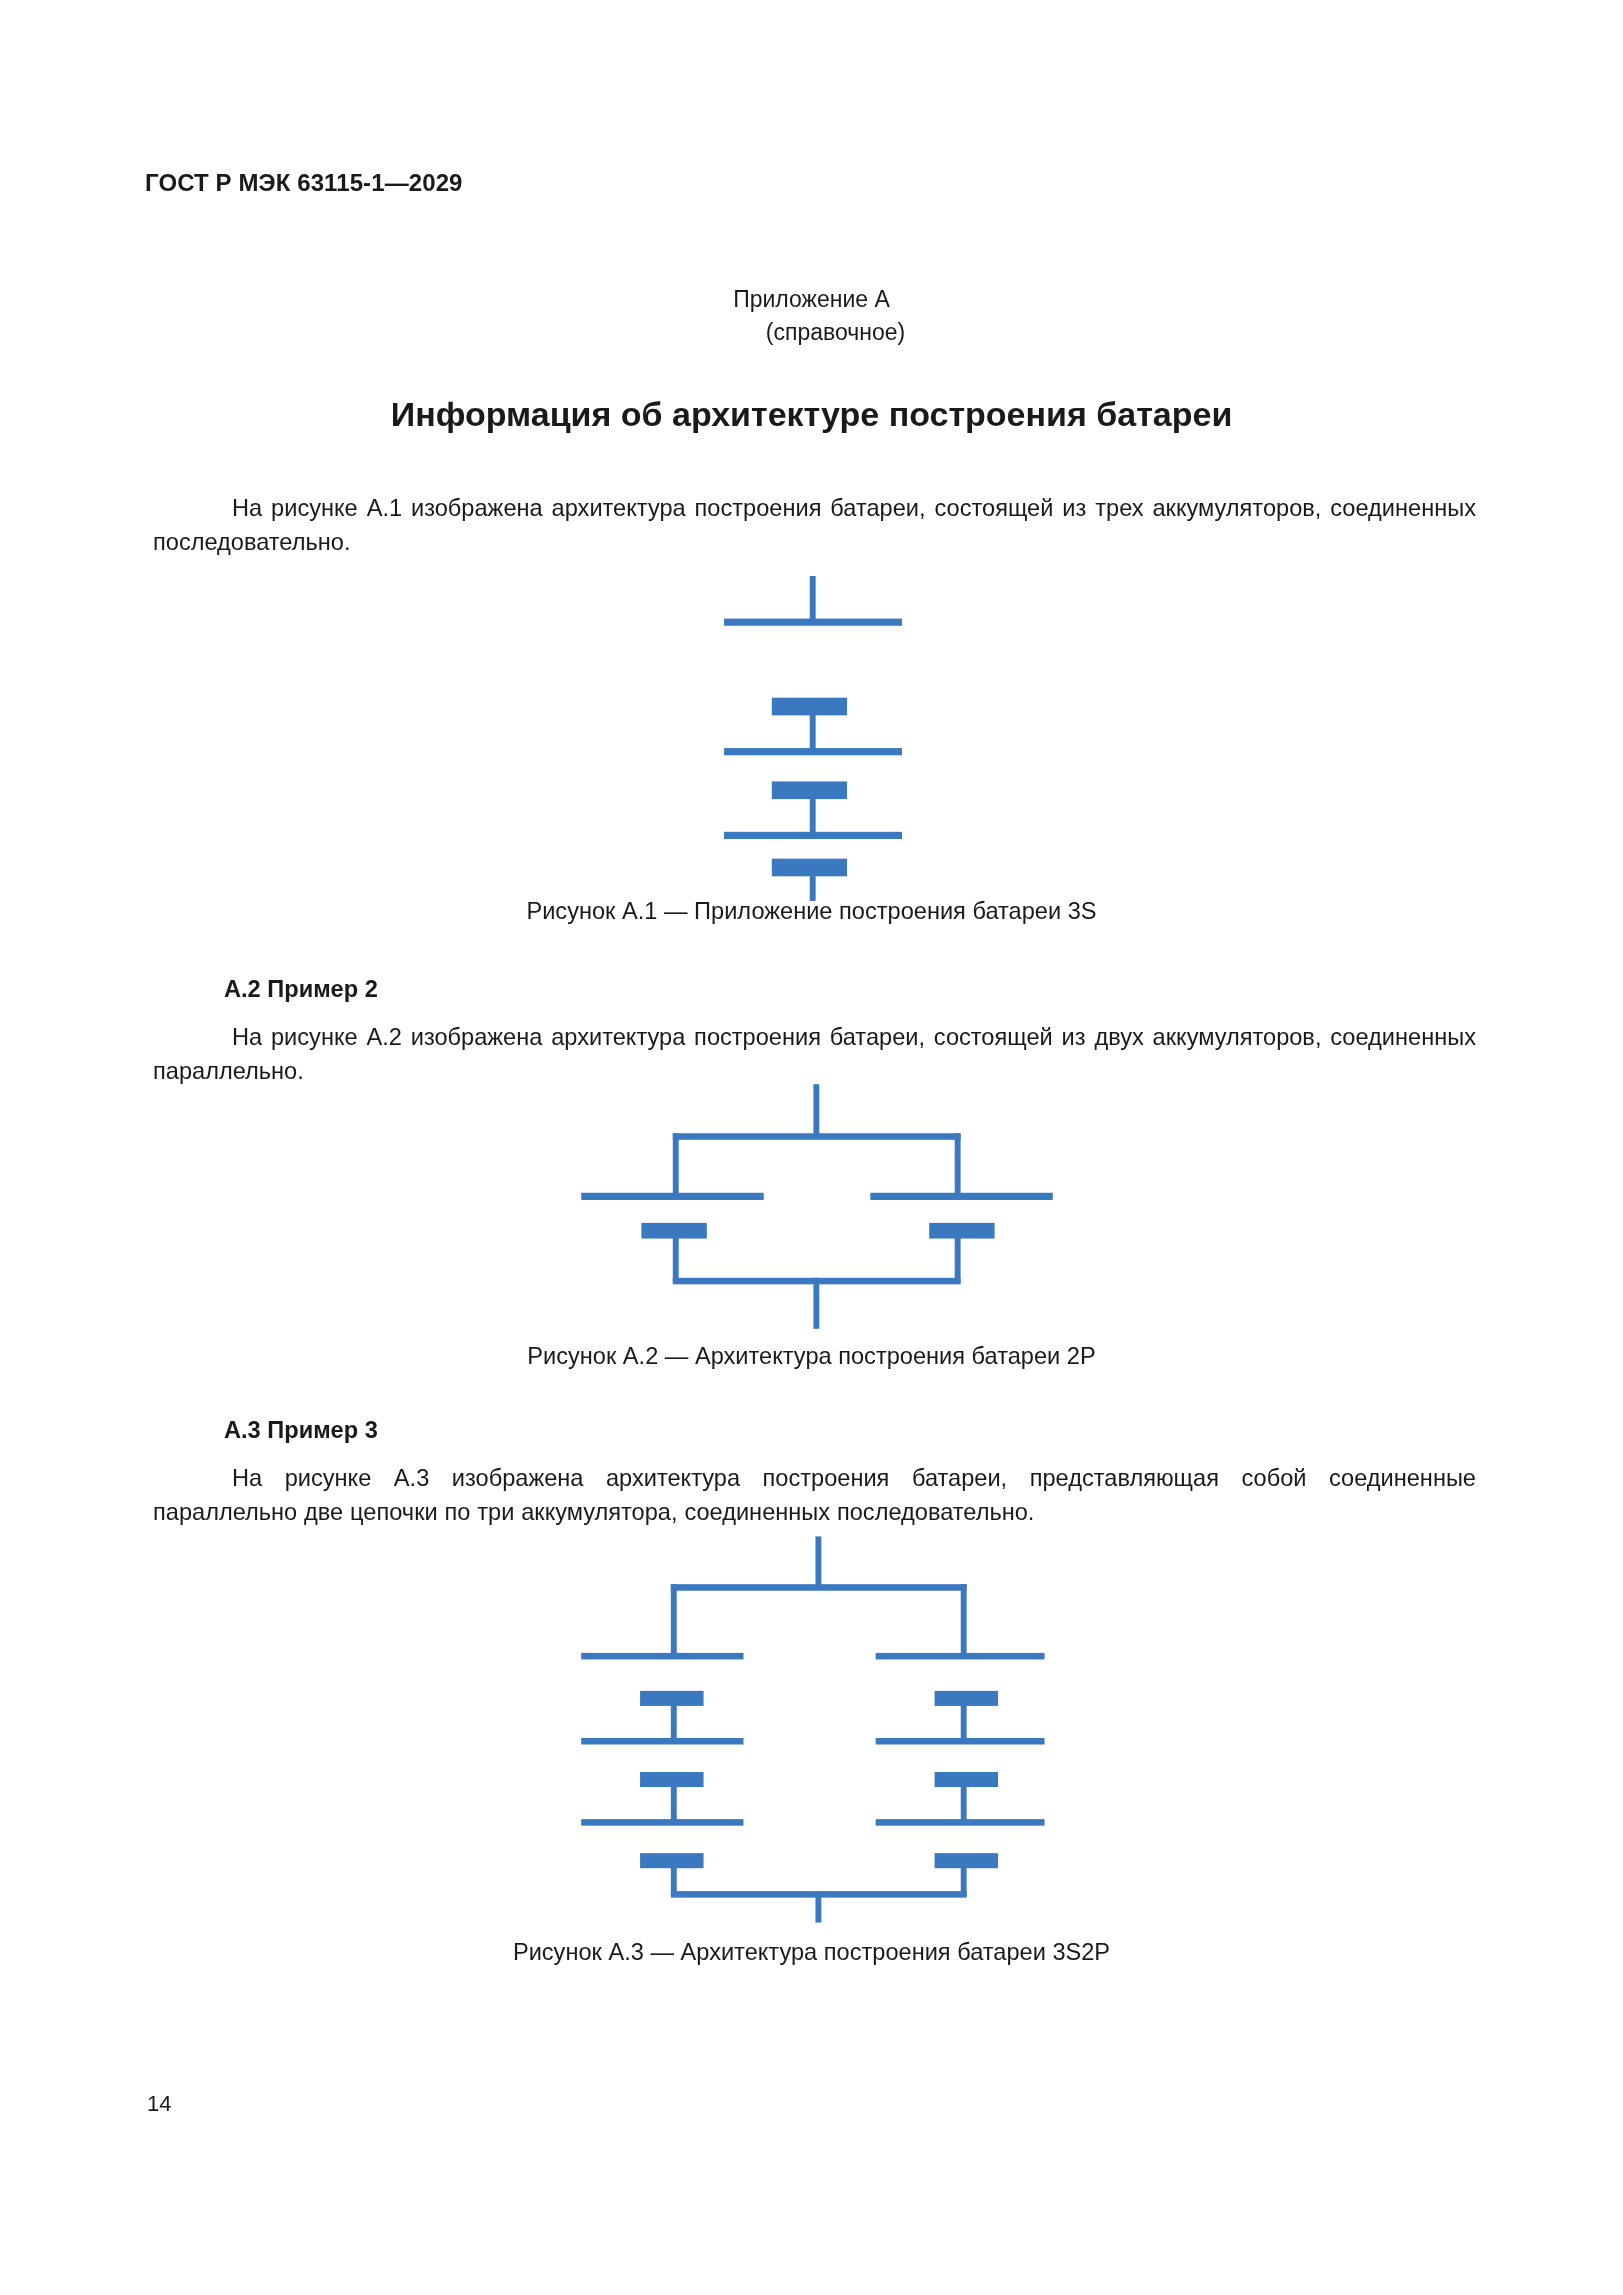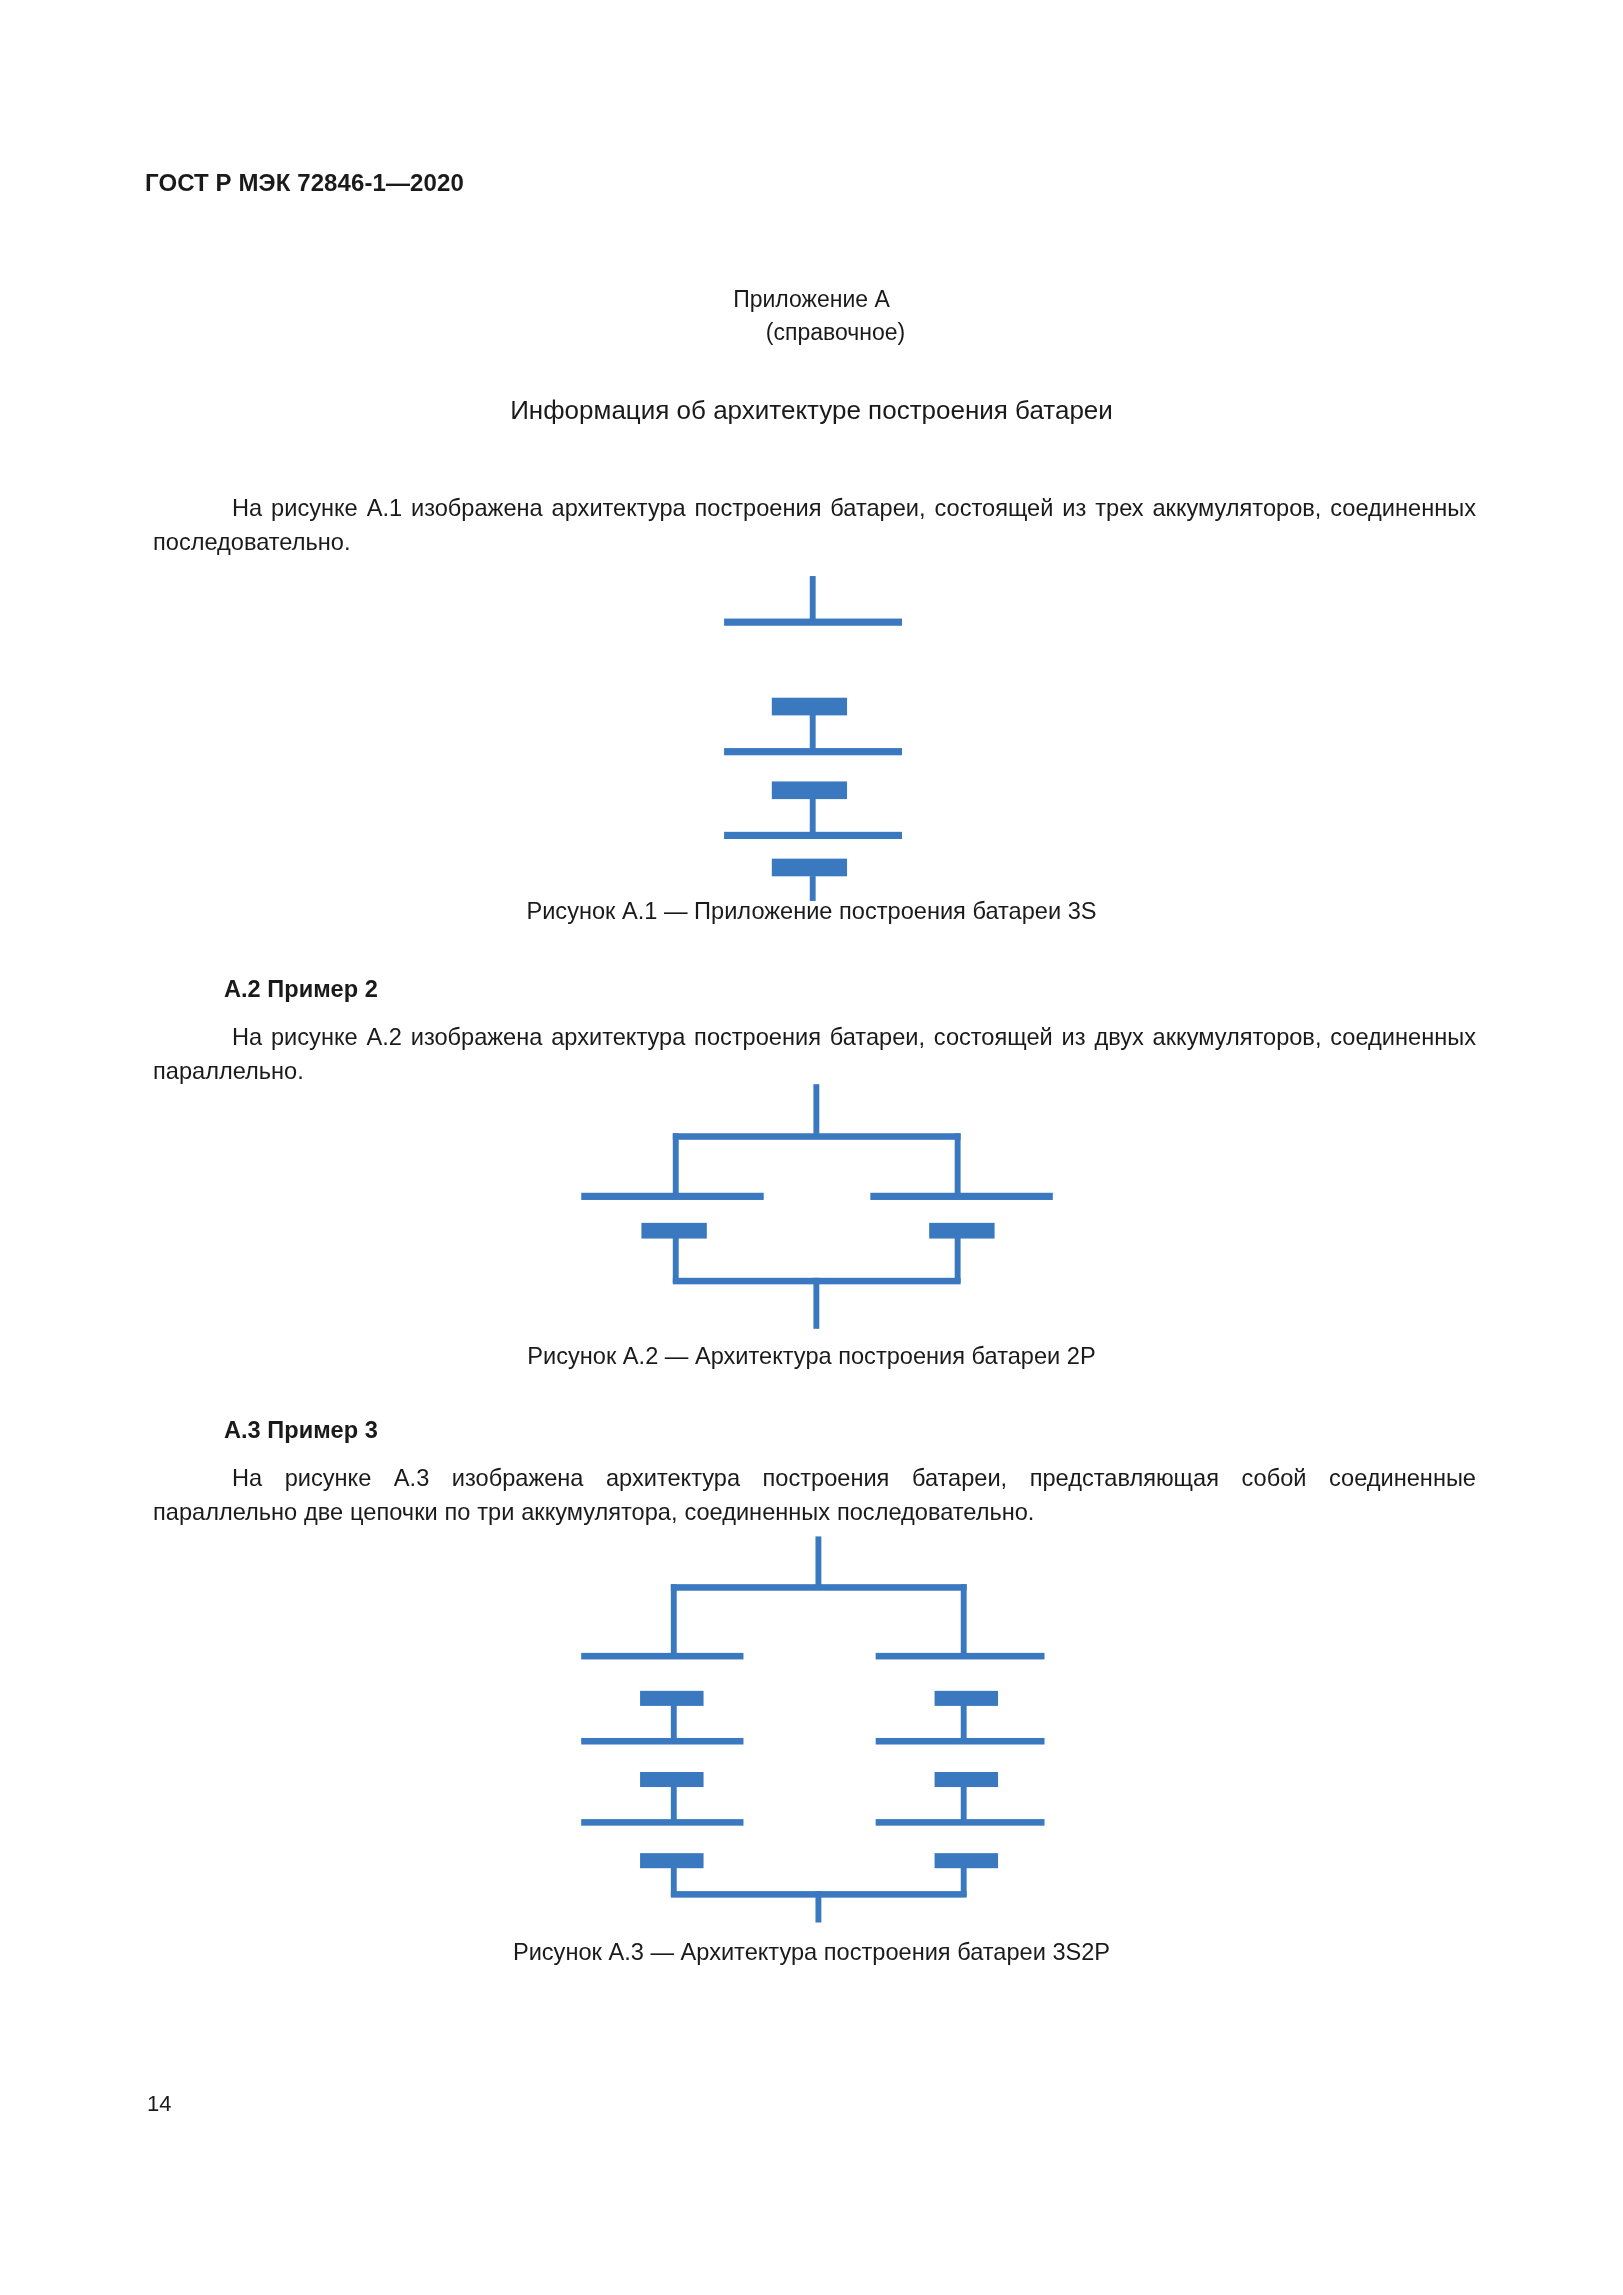--- a/index.html
+++ b/index.html
@@ -41,22 +41,22 @@
     margin-top: 36px;
   }
   .annex-block .line2 { display: block; padding-left: 48px; }
 
   .main-title {
     position: absolute;
     left: 0;
     right: 0;
     top: 395px;
     text-align: center;
-    font-size: 26px;
-    font-weight: 400;
+    font-size: 34px;
+    font-weight: 700;
   }
 
   
   .section {
     position: absolute;
     left: 145px;
     width: 1339px;
   }
   .sec-heading {
     font-size: 23.6px;
@@ -94,21 +94,21 @@
     left: 147px;
     top: 2091px;
     font-size: 22px;
   }
 </style>
 </head>
 <body>
 
 <div class="page">
 
-  <div class="doc-header">ГОСТ Р МЭК 72846-1—2020</div>
+  <div class="doc-header">ГОСТ Р МЭК 63115-1—2029</div>
 
   <div class="annex-block">
     <span>Приложение А</span>
     <span class="line2">(справочное)</span>
   </div>
 
   <div class="main-title">Информация об архитектуре построения батареи</div>
 
   <div class="section" style="top:483px;">
     <p class="sec-para">На рисунке А.1 изображена архитектура построения батареи, состоящей из трех аккумуляторов, соединенных последовательно.</p>

